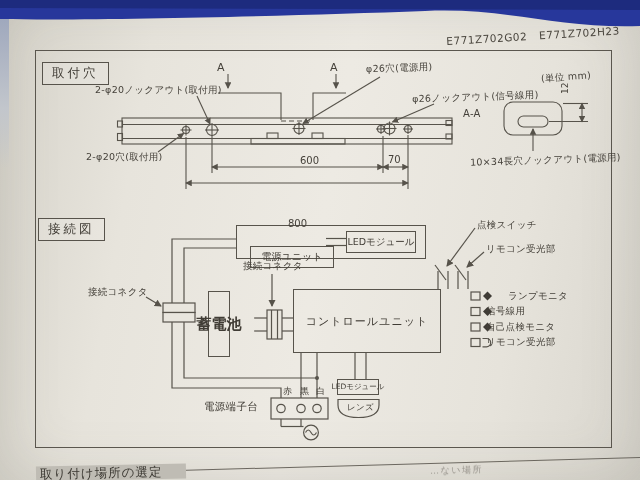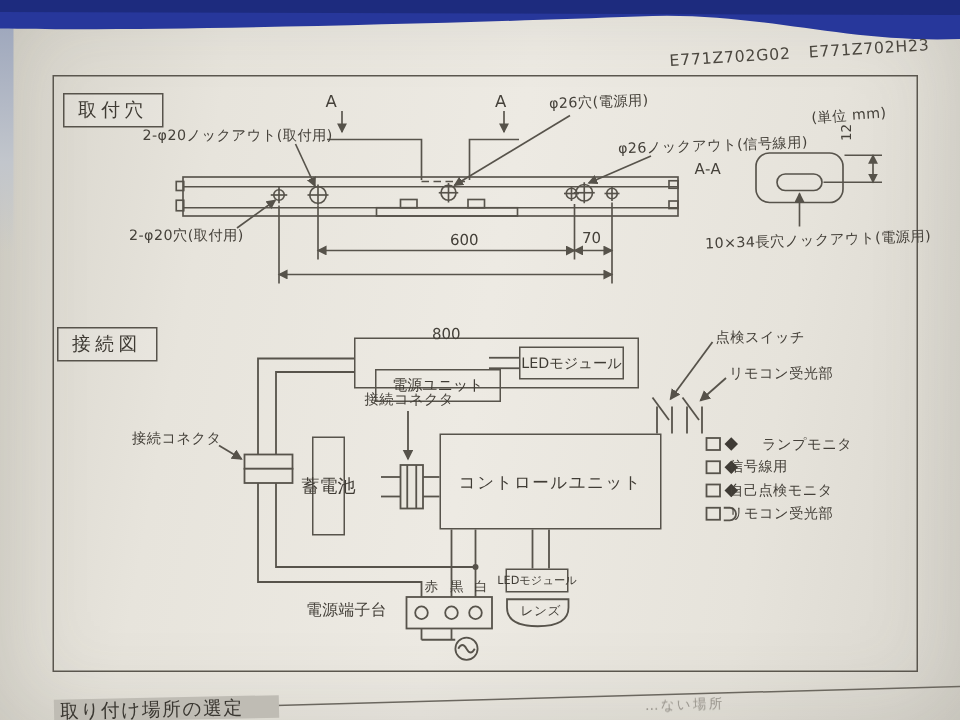--- a/index.html
+++ b/index.html
@@ -209,21 +209,21 @@
     <span class="lbl" style="left:470px;top:154px;transform:rotate(-2deg);">10×34長穴ノックアウト(電源用)</span>
     <span class="lbl" style="left:86px;top:151px;">2-φ20穴(取付用)</span>
     <span class="dim" style="left:300px;top:155px;">600</span>
     <span class="dim" style="left:388px;top:154px;">70</span>
     <span class="dim" style="left:288px;top:171px;margin-top:47px;">800</span>
     <span class="dim" style="left:560px;top:94px;font-size:9px;transform:rotate(-90deg);transform-origin:left top;">12</span>
 
     <div class="bx" style="left:236px;top:225px;width:190px;height:34px;"></div>
     <div class="bx" style="left:250px;top:246px;width:84px;height:22px;">電源ユニット</div>
     <div class="bx" style="left:346px;top:231px;width:70px;height:22px;font-size:9.5px;">LEDモジュール</div>
-    <div class="bx" style="left:208px;top:291px;width:22px;height:66px;font-size:12px;">蓄電池</div>
+    <div class="bx" style="left:208px;top:291px;width:22px;height:66px;font-size:15px;font-weight:bold;">蓄電池</div>
     <div class="bx" style="left:293px;top:289px;width:148px;height:64px;font-size:11px;letter-spacing:1px;">コントロールユニット</div>
     <div class="bx" style="left:337px;top:379px;width:42px;height:16px;font-size:7.5px;">LEDモジュール</div>
 
     <span class="lbl" style="left:88px;top:286px;">接続コネクタ</span>
     <span class="lbl" style="left:243px;top:260px;">接続コネクタ</span>
     <span class="lbl" style="left:477px;top:219px;">点検スイッチ</span>
     <span class="lbl" style="left:486px;top:243px;">リモコン受光部</span>
     <span class="lbl" style="left:486px;top:290px;margin-left:22px;">ランプモニタ</span>
     <span class="lbl" style="left:486px;top:305px;">信号線用</span>
     <span class="lbl" style="left:486px;top:321px;">自己点検モニタ</span>

